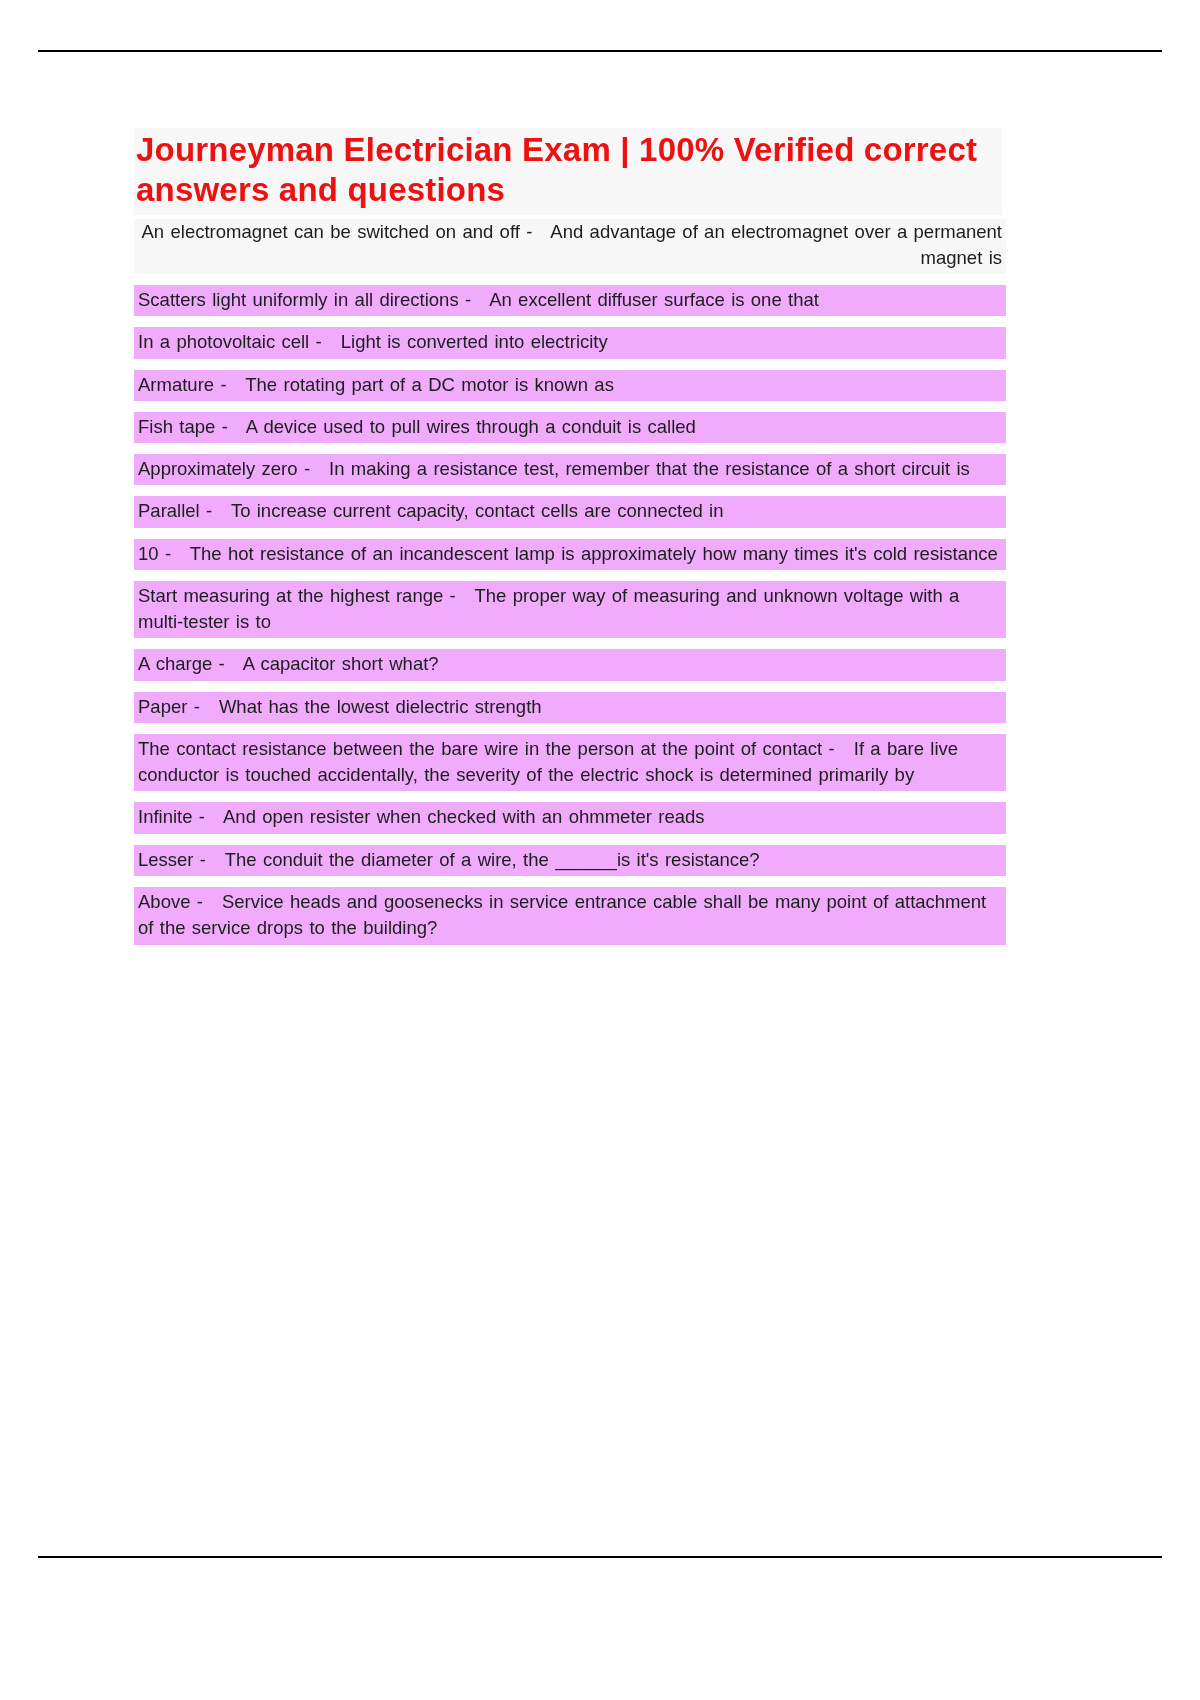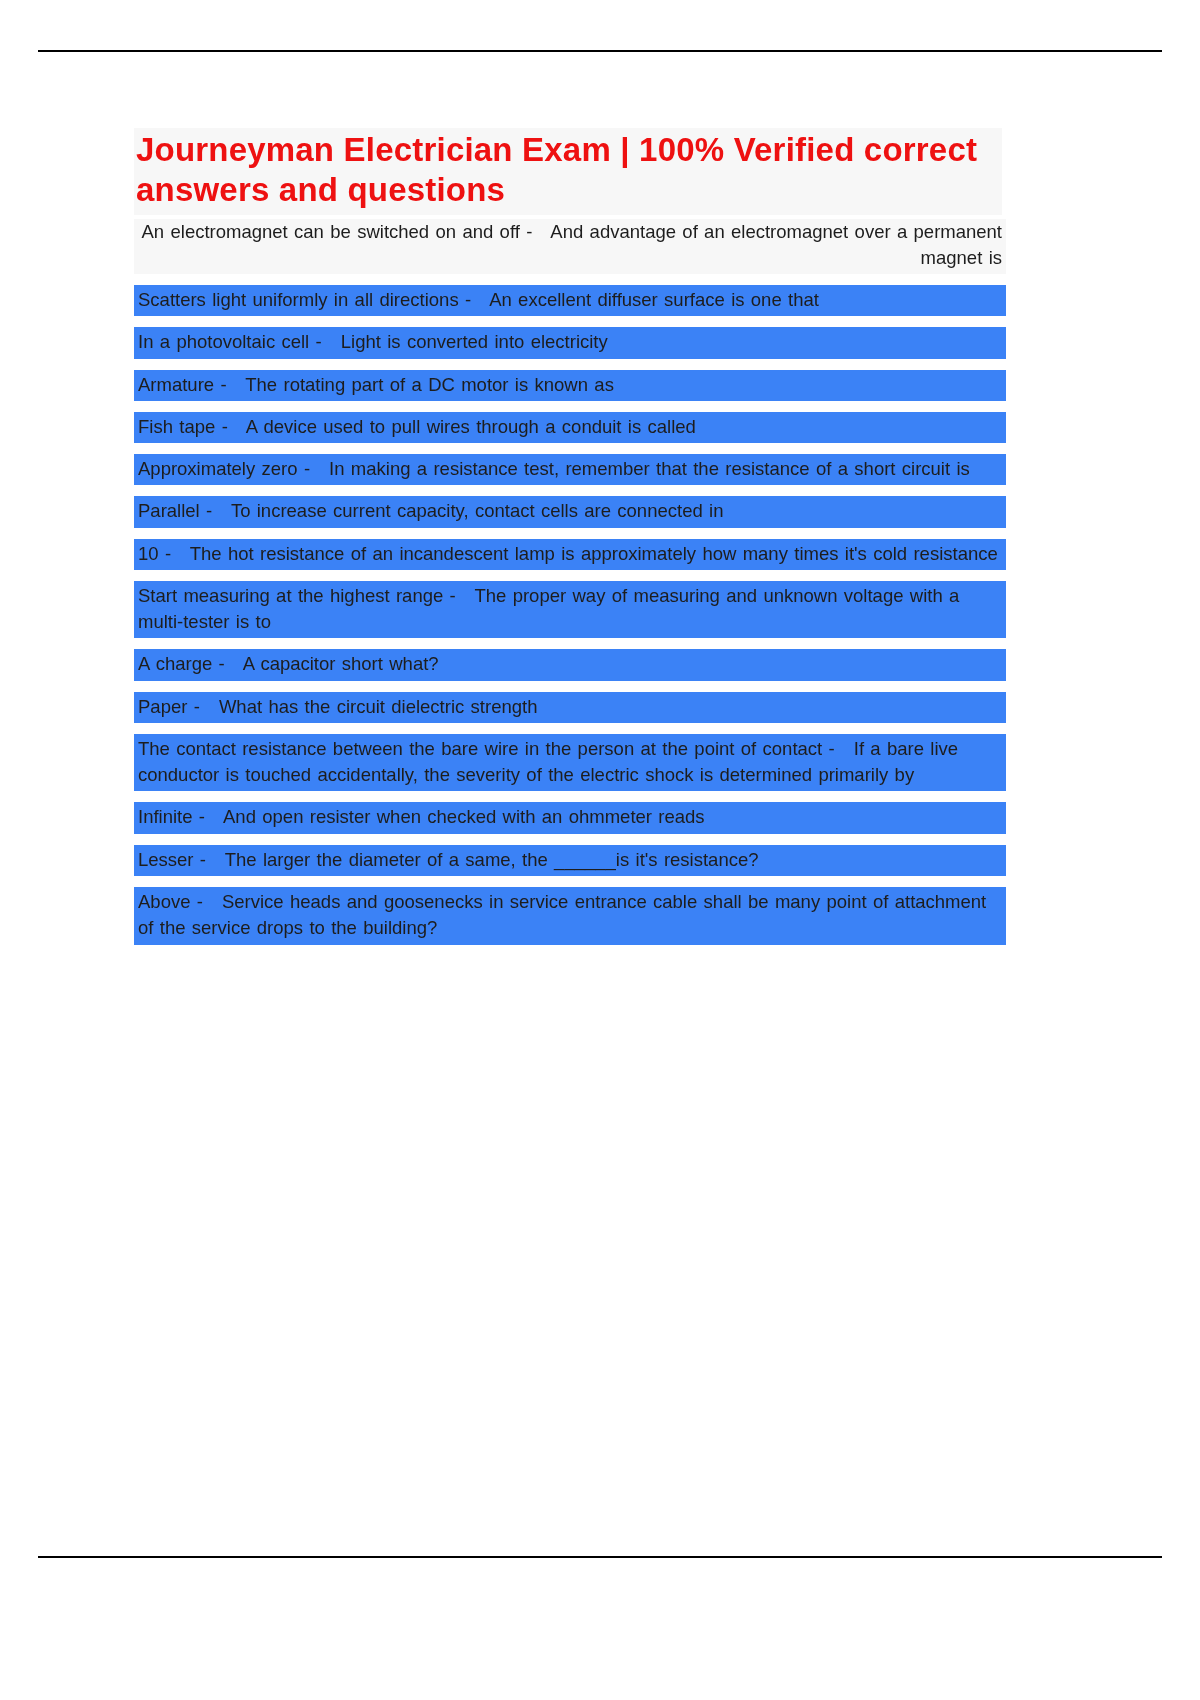--- a/index.html
+++ b/index.html
@@ -54,21 +54,21 @@
 
   .qa-list {
     margin: 0;
     padding: 0;
     list-style: none;
   }
   .qa-item {
     font-size: 18.5px;
     line-height: 1.42;
     color: #1d1d1d;
-    background: #3b82f6;
+    background: #f0abfc;
     margin: 0 0 11px 0;
     padding: 2px 4px 3px 4px;
     box-sizing: border-box;
     word-spacing: 1.2px;
   }
   .qa-item.first-item {
     margin-top: 0;
     padding-top: 0;
     background: #f7f7f7;
     text-align: right;
@@ -93,21 +93,21 @@
       <li class="qa-item first-item"><span class="ans">An electromagnet can be switched on and off -   And advantage of an electromagnet over a permanent magnet is</span></li>
       <li class="qa-item"><span class="ans">Scatters light uniformly in all directions -   An excellent diffuser surface is one that</span></li>
       <li class="qa-item"><span class="ans">In a photovoltaic cell -   Light is converted into electricity</span></li>
       <li class="qa-item"><span class="ans">Armature -   The rotating part of a DC motor is known as</span></li>
       <li class="qa-item"><span class="ans">Fish tape -   A device used to pull wires through a conduit is called</span></li>
       <li class="qa-item"><span class="ans">Approximately zero -   In making a resistance test, remember that the resistance of a short circuit is</span></li>
       <li class="qa-item"><span class="ans">Parallel -   To increase current capacity, contact cells are connected in</span></li>
       <li class="qa-item"><span class="ans">10 -   The hot resistance of an incandescent lamp is approximately how many times it's cold resistance</span></li>
       <li class="qa-item"><span class="ans">Start measuring at the highest range -   The proper way of measuring and unknown voltage with a multi-tester is to</span></li>
       <li class="qa-item"><span class="ans">A charge -   A capacitor short what?</span></li>
-      <li class="qa-item"><span class="ans">Paper -   What has the circuit dielectric strength</span></li>
+      <li class="qa-item"><span class="ans">Paper -   What has the lowest dielectric strength</span></li>
       <li class="qa-item"><span class="ans">The contact resistance between the bare wire in the person at the point of contact -   If a bare live conductor is touched accidentally, the severity of the electric shock is determined primarily by</span></li>
       <li class="qa-item"><span class="ans">Infinite -   And open resister when checked with an ohmmeter reads</span></li>
-      <li class="qa-item"><span class="ans">Lesser -   The larger the diameter of a same, the ______is it's resistance?</span></li>
+      <li class="qa-item"><span class="ans">Lesser -   The conduit the diameter of a wire, the ______is it's resistance?</span></li>
       <li class="qa-item"><span class="ans">Above -   Service heads and goosenecks in service entrance cable shall be many point of attachment of the service drops to the building?</span></li>
     </ul>
 
   </div>
 </div>
 
 </body></html>

